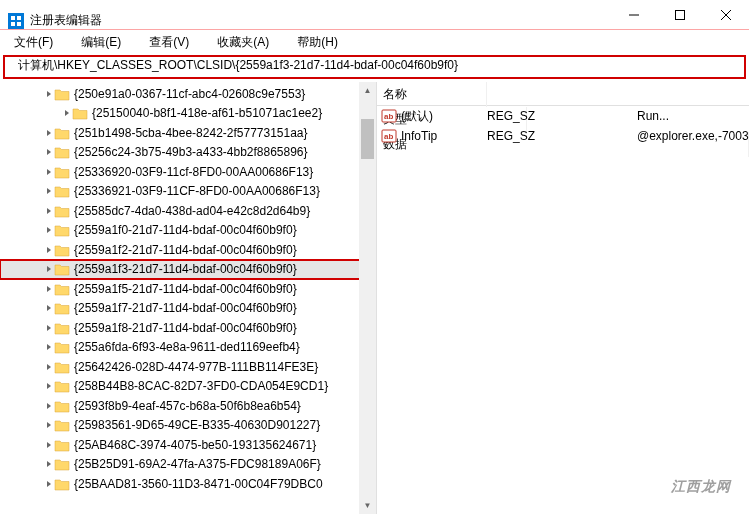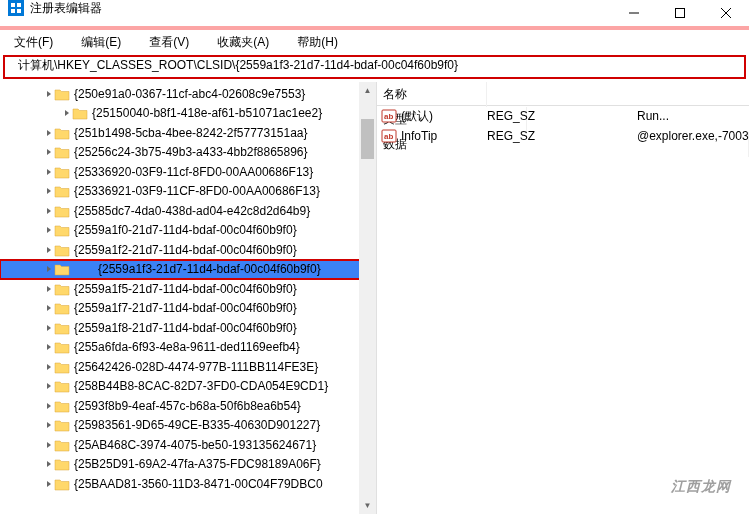--- a/index.html
+++ b/index.html
@@ -1,33 +1,33 @@
 <!DOCTYPE html>
 <html><head>
 <meta charset="utf-8">
 <style>
 * { box-sizing: border-box; margin: 0; padding: 0; font-family: "Microsoft YaHei", "Segoe UI", sans-serif; font-size: 12px; }
 body { background: #fff; width: 749px; height: 514px; overflow: hidden; position: relative; }
-.titlebar { height: 30px; display: flex; align-items: flex-start; padding-left: 8px; border-bottom: 4px solid #fca5a5; }
+.titlebar { height: 30px; display: flex; align-items: flex-end; padding-left: 8px; border-bottom: 1px solid #fca5a5; }
 .titlebar-icon { width: 16px; height: 16px; background: #0078d7; margin-right: 6px; display: inline-flex; align-items: center; justify-content: center; }
 .titlebar-icon svg { width: 12px; height: 12px; }
 .titlebar-title { flex: 1; }
 .win-controls { display: flex; height: 100%; }
 .win-btn { width: 46px; display: flex; align-items: center; justify-content: center; }
 .win-btn svg { width: 10px; height: 10px; }
 .menubar { height: 24px; display: flex; align-items: center; padding-left: 6px; gap: 12px; }
 .menu-item { padding: 2px 8px; }
 .addressbar { height: 24px; border: 2px solid #d00000; margin: 1px 3px 3px 3px; display: flex; align-items: flex-start; padding: 0 13px; }
 .content { display: flex; height: calc(514px - 30px - 24px - 28px); }
 .tree-pane { width: 377px; border-right: 1px solid #e0e0e0; overflow: hidden; position: relative; }
 .tree-list { padding-top: 2px; }
 .tree-row { height: 19.5px; display: flex; align-items: center; padding-left: 54px; position: relative; white-space: nowrap; }
 .tree-row .tw { position: absolute; left: 44px; width: 10px; height: 10px; display: flex; align-items: center; justify-content: center; color: #666; }
 .tree-row .fld { width: 16px; height: 14px; margin-right: 4px; flex-shrink: 0; }
-.tree-row.selected { outline: 2px solid #d00000; outline-offset: -1px; background: #3b82f6; gap: 24px; }
+.tree-row.selected { outline: 2px solid #d00000; outline-offset: -1px; background: #e5e5e5; }
 .tree-row.deep { padding-left: 72px; }
 .tree-row.deep .tw { left: 62px; }
 .list-pane { flex: 1; }
 .list-header { height: 24px; display: flex; border-bottom: 1px solid #e0e0e0; flex-direction: column; }
 .list-header .col { padding: 4px 6px; border-right: 1px solid #f0f0f0; }
 .col-name { width: 110px; }
 .col-type { width: 150px; }
 .col-data { flex: 1; }
 .list-body { }
 .list-row { height: 20px; display: flex; align-items: center; }

